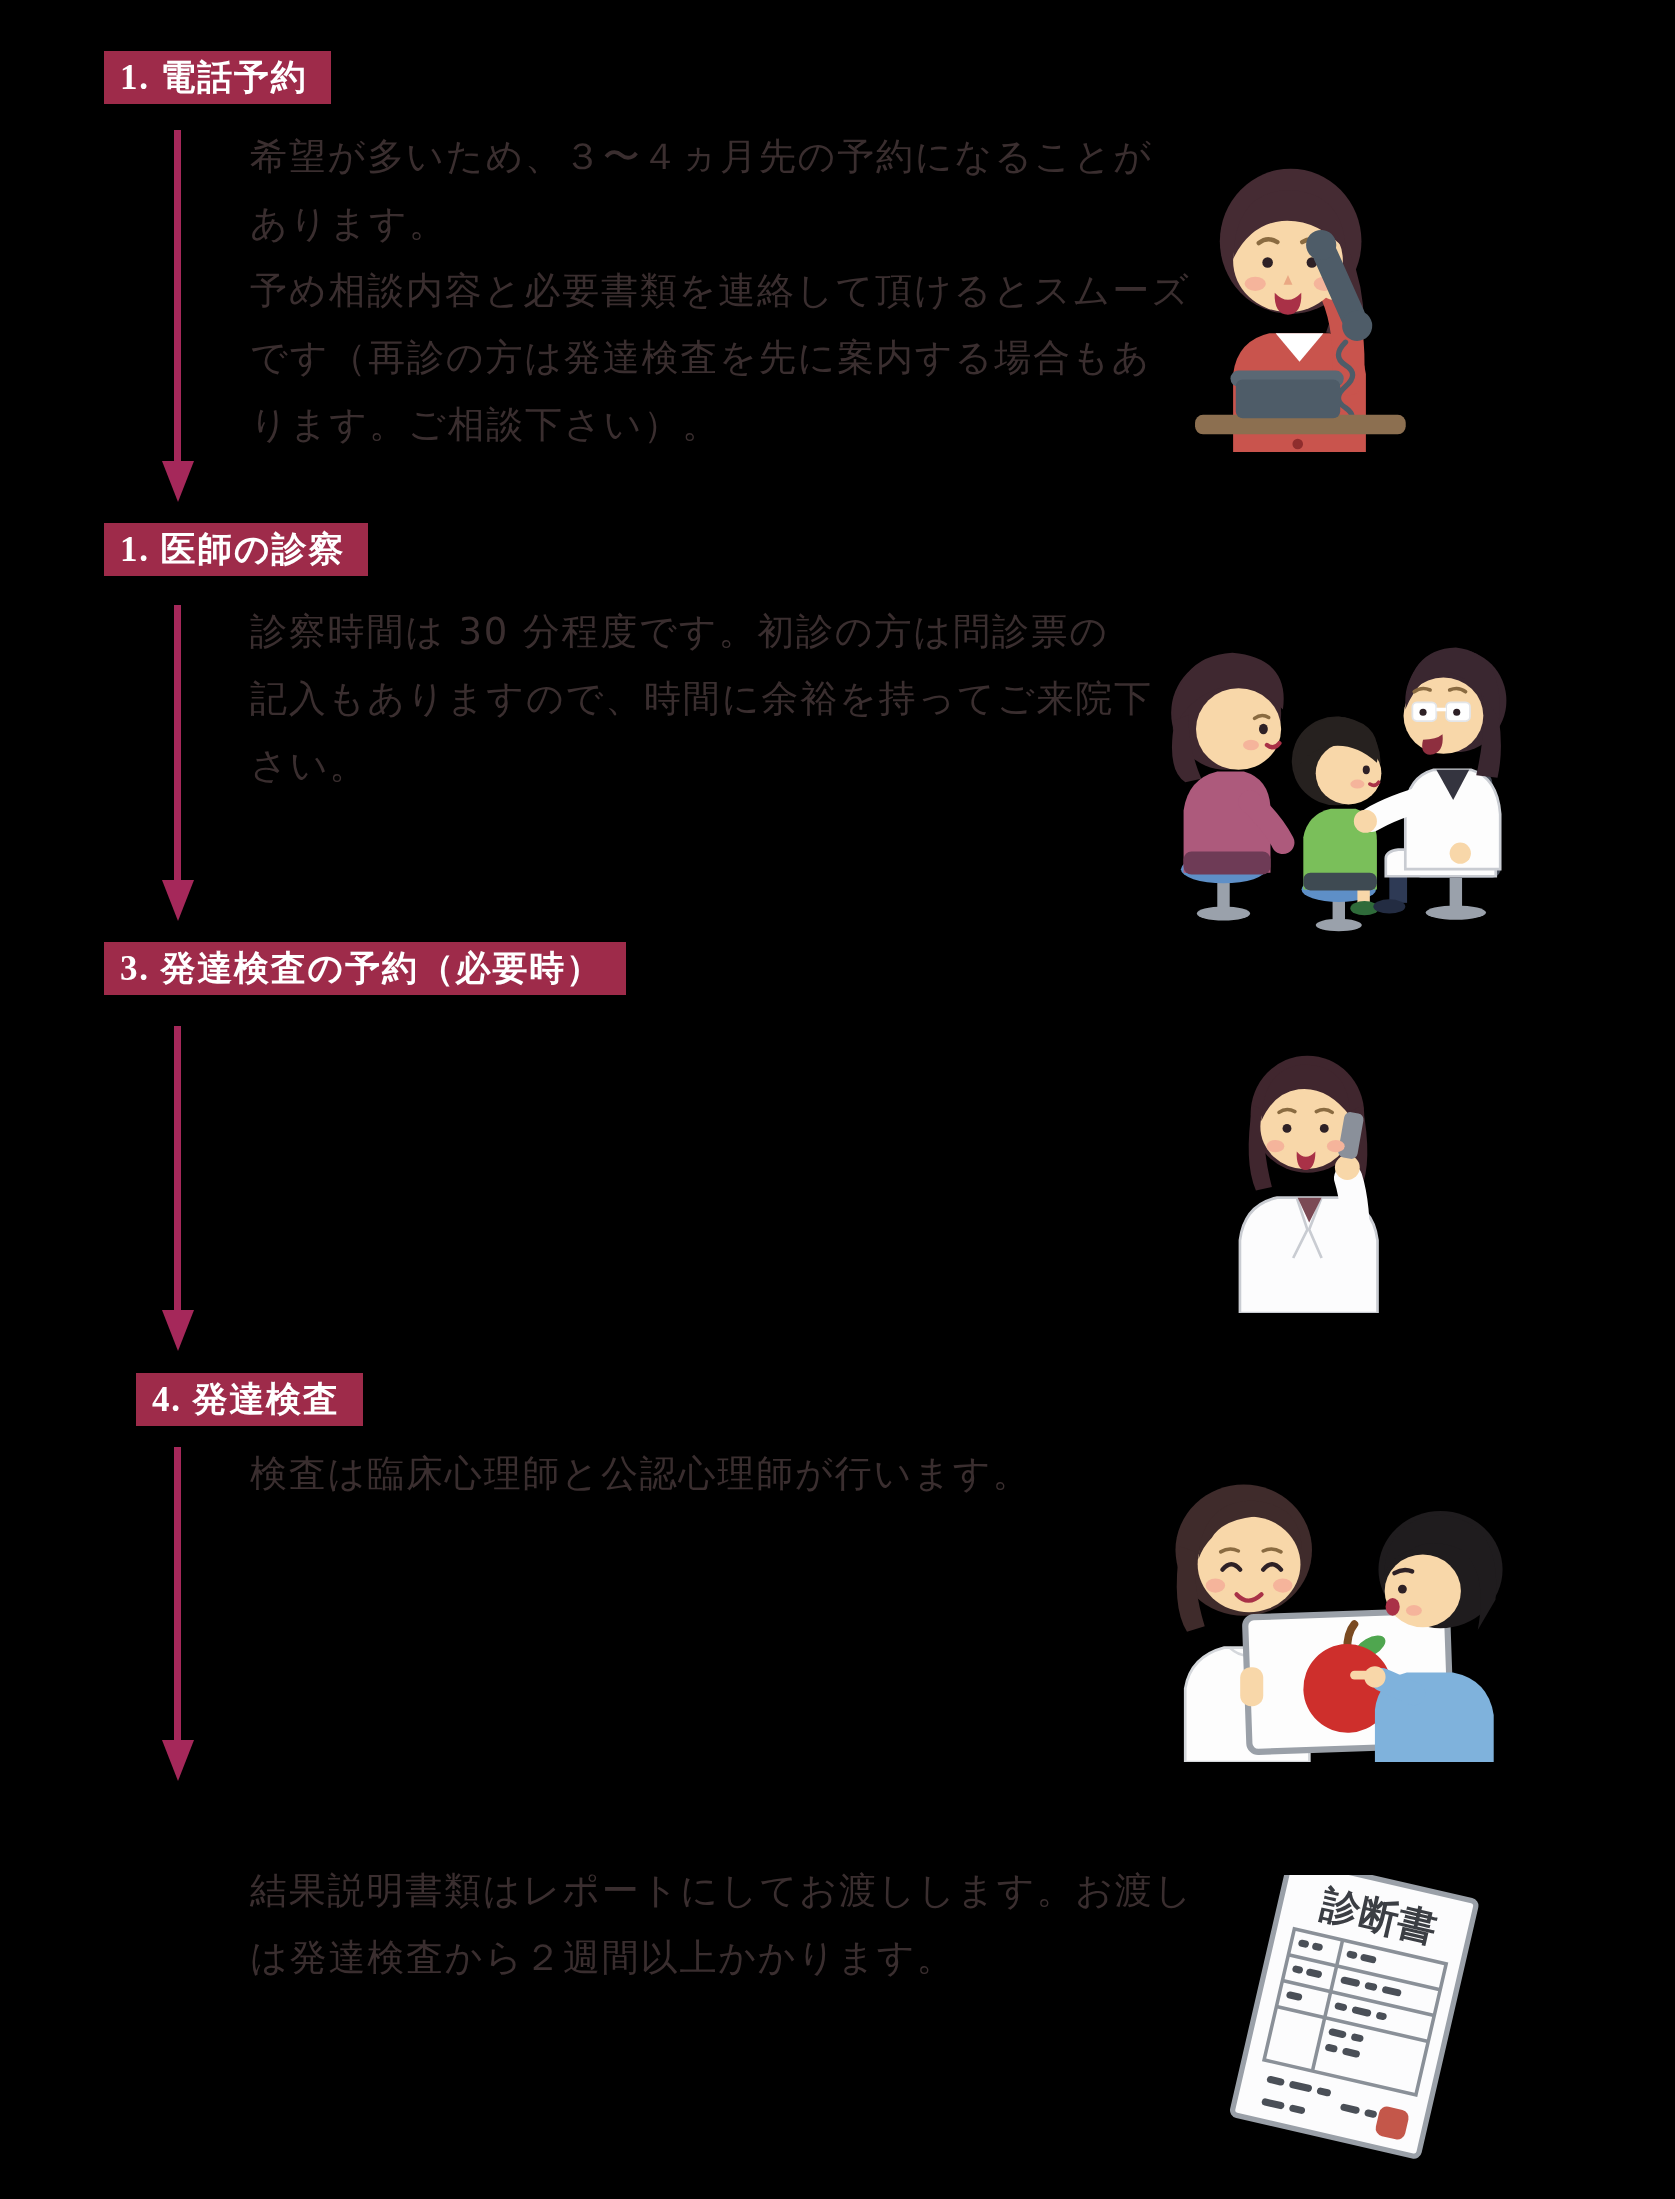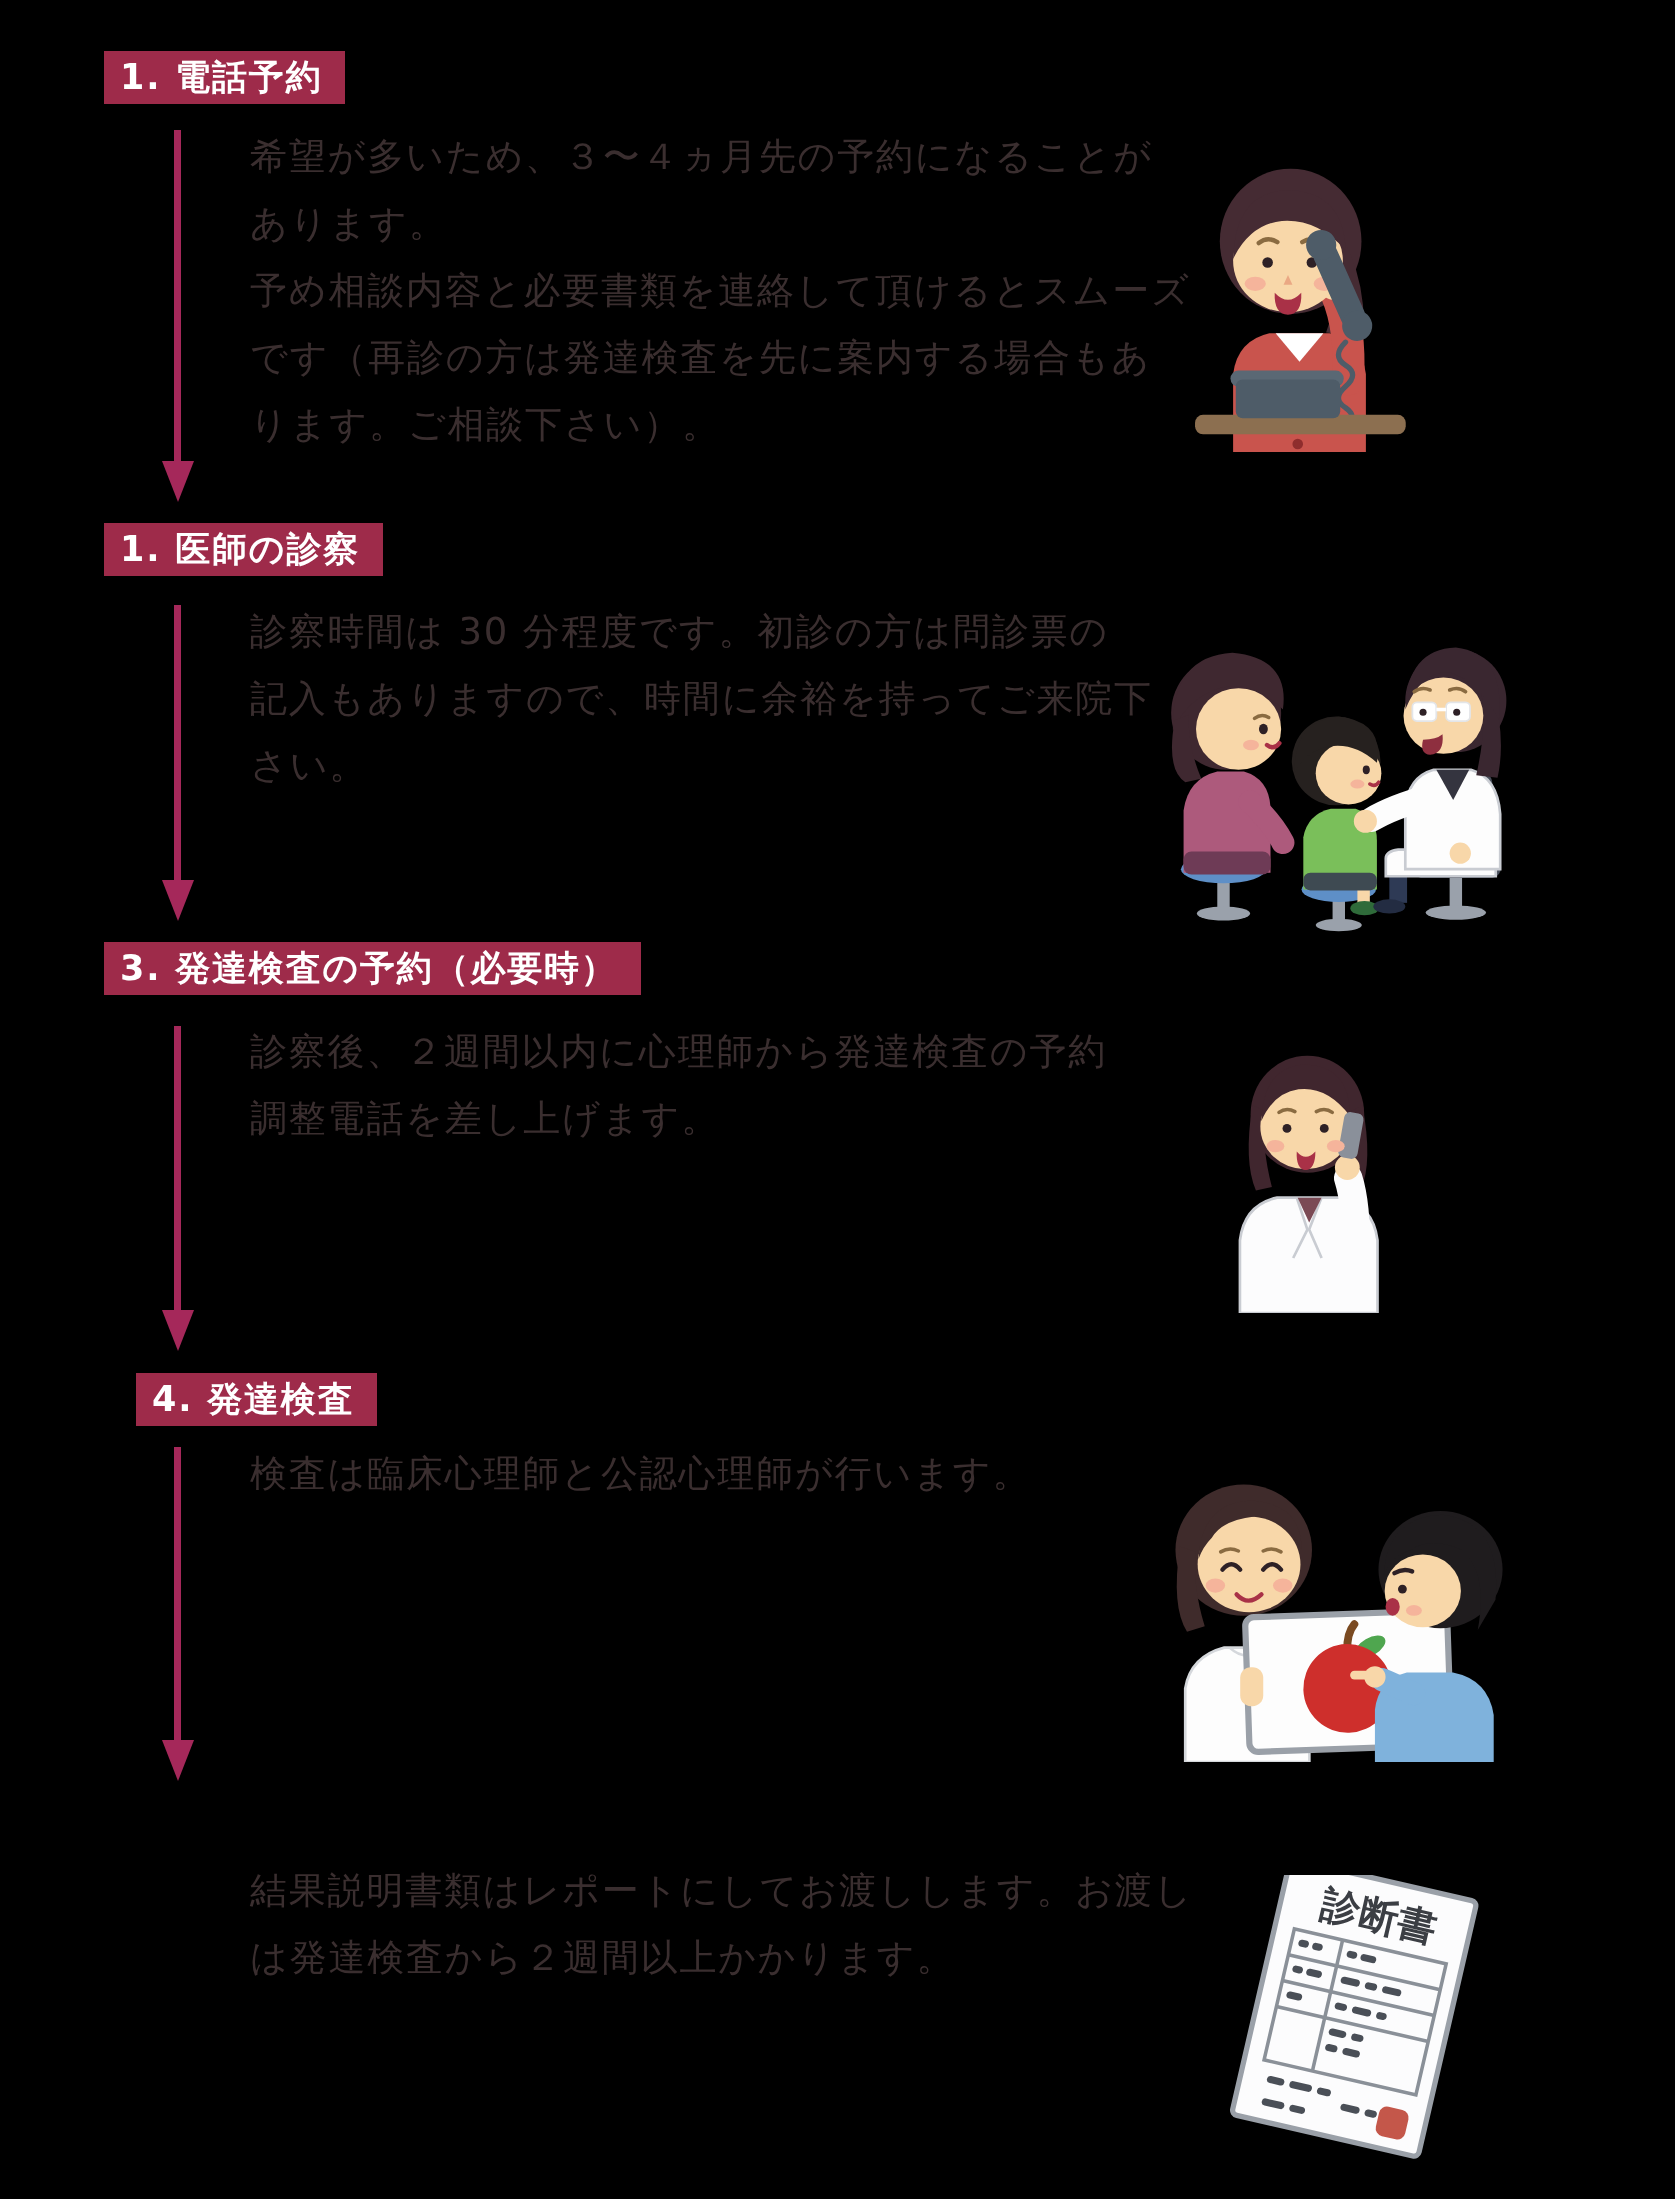--- a/index.html
+++ b/index.html
@@ -6,20 +6,21 @@
   .canvas{
     position:relative;width:1676px;height:2200px;background:#000000;overflow:hidden;
     font-family:"DejaVu Sans","Liberation Sans",sans-serif;
   }
   .step-header{
     position:absolute;left:104px;
     background:#9e2b4a;color:#ffffff;
     font-size:35px;font-weight:bold;line-height:1.0;
     padding:8.9px 23px 8.9px 16px;white-space:nowrap;
     letter-spacing:1.8px;
+    font-family:Liberation Serif, serif;
   }
   .step-text{
     position:absolute;left:204px;
     color:#3a2e2f;font-size:37px;line-height:67px;
     letter-spacing:1.8px;white-space:pre-line;margin-left:46px;
   }
   .flow-arrow{position:absolute;left:162px;width:32px;}
   .flow-arrow .shaft{position:absolute;left:12.4px;top:0;width:7px;background:#a5285a;}
   .flow-arrow .head{
     position:absolute;left:0;bottom:0;width:0;height:0;
@@ -164,22 +165,20 @@
     <rect x="336" y="120" width="27" height="21" rx="5" fill="#ffffff" stroke="#e3e5e8" stroke-width="2"></rect>
     <line x1="325" y1="128" x2="336" y2="128" stroke="#ffffff" stroke-width="4"></line>
     <circle cx="310" cy="131" r="4" fill="#2e2126"></circle>
     <circle cx="348" cy="131" r="4" fill="#2e2126"></circle>
     <path d="M300,108 Q308,102 318,106" stroke="#8a6b41" stroke-width="4" fill="none" stroke-linecap="round"></path>
     <path d="M340,106 Q350,102 358,108" stroke="#8a6b41" stroke-width="4" fill="none" stroke-linecap="round"></path>
     <path d="M310,162 Q325,162 332,156 Q334,178 318,179 Q306,178 310,162 Z" fill="#8e2f3f"></path>
   </svg>
 
   <div class="step-header" id="header-3">3. 発達検査の予約（必要時）</div>
-  <div class="step-text" id="text-3">診察後、２週間以内に心理師から発達検査の予約
-調整電話を差し上げます。</div>
   <div class="flow-arrow" id="arrow-3">
     <div class="shaft"></div>
     <div class="head"></div>
   </div>
   <svg class="illus" id="illus-3" width="191" height="284" viewBox="0 0 215 320">
 
     <ellipse cx="104" cy="96" rx="64" ry="66" fill="#40262e"></ellipse>
     <path d="M42,86 Q32,150 46,182 L64,178 Q52,132 56,92 Z" fill="#40262e"></path>
     <path d="M166,86 Q178,150 164,182 L146,178 Q158,132 154,92 Z" fill="#40262e"></path>
 

